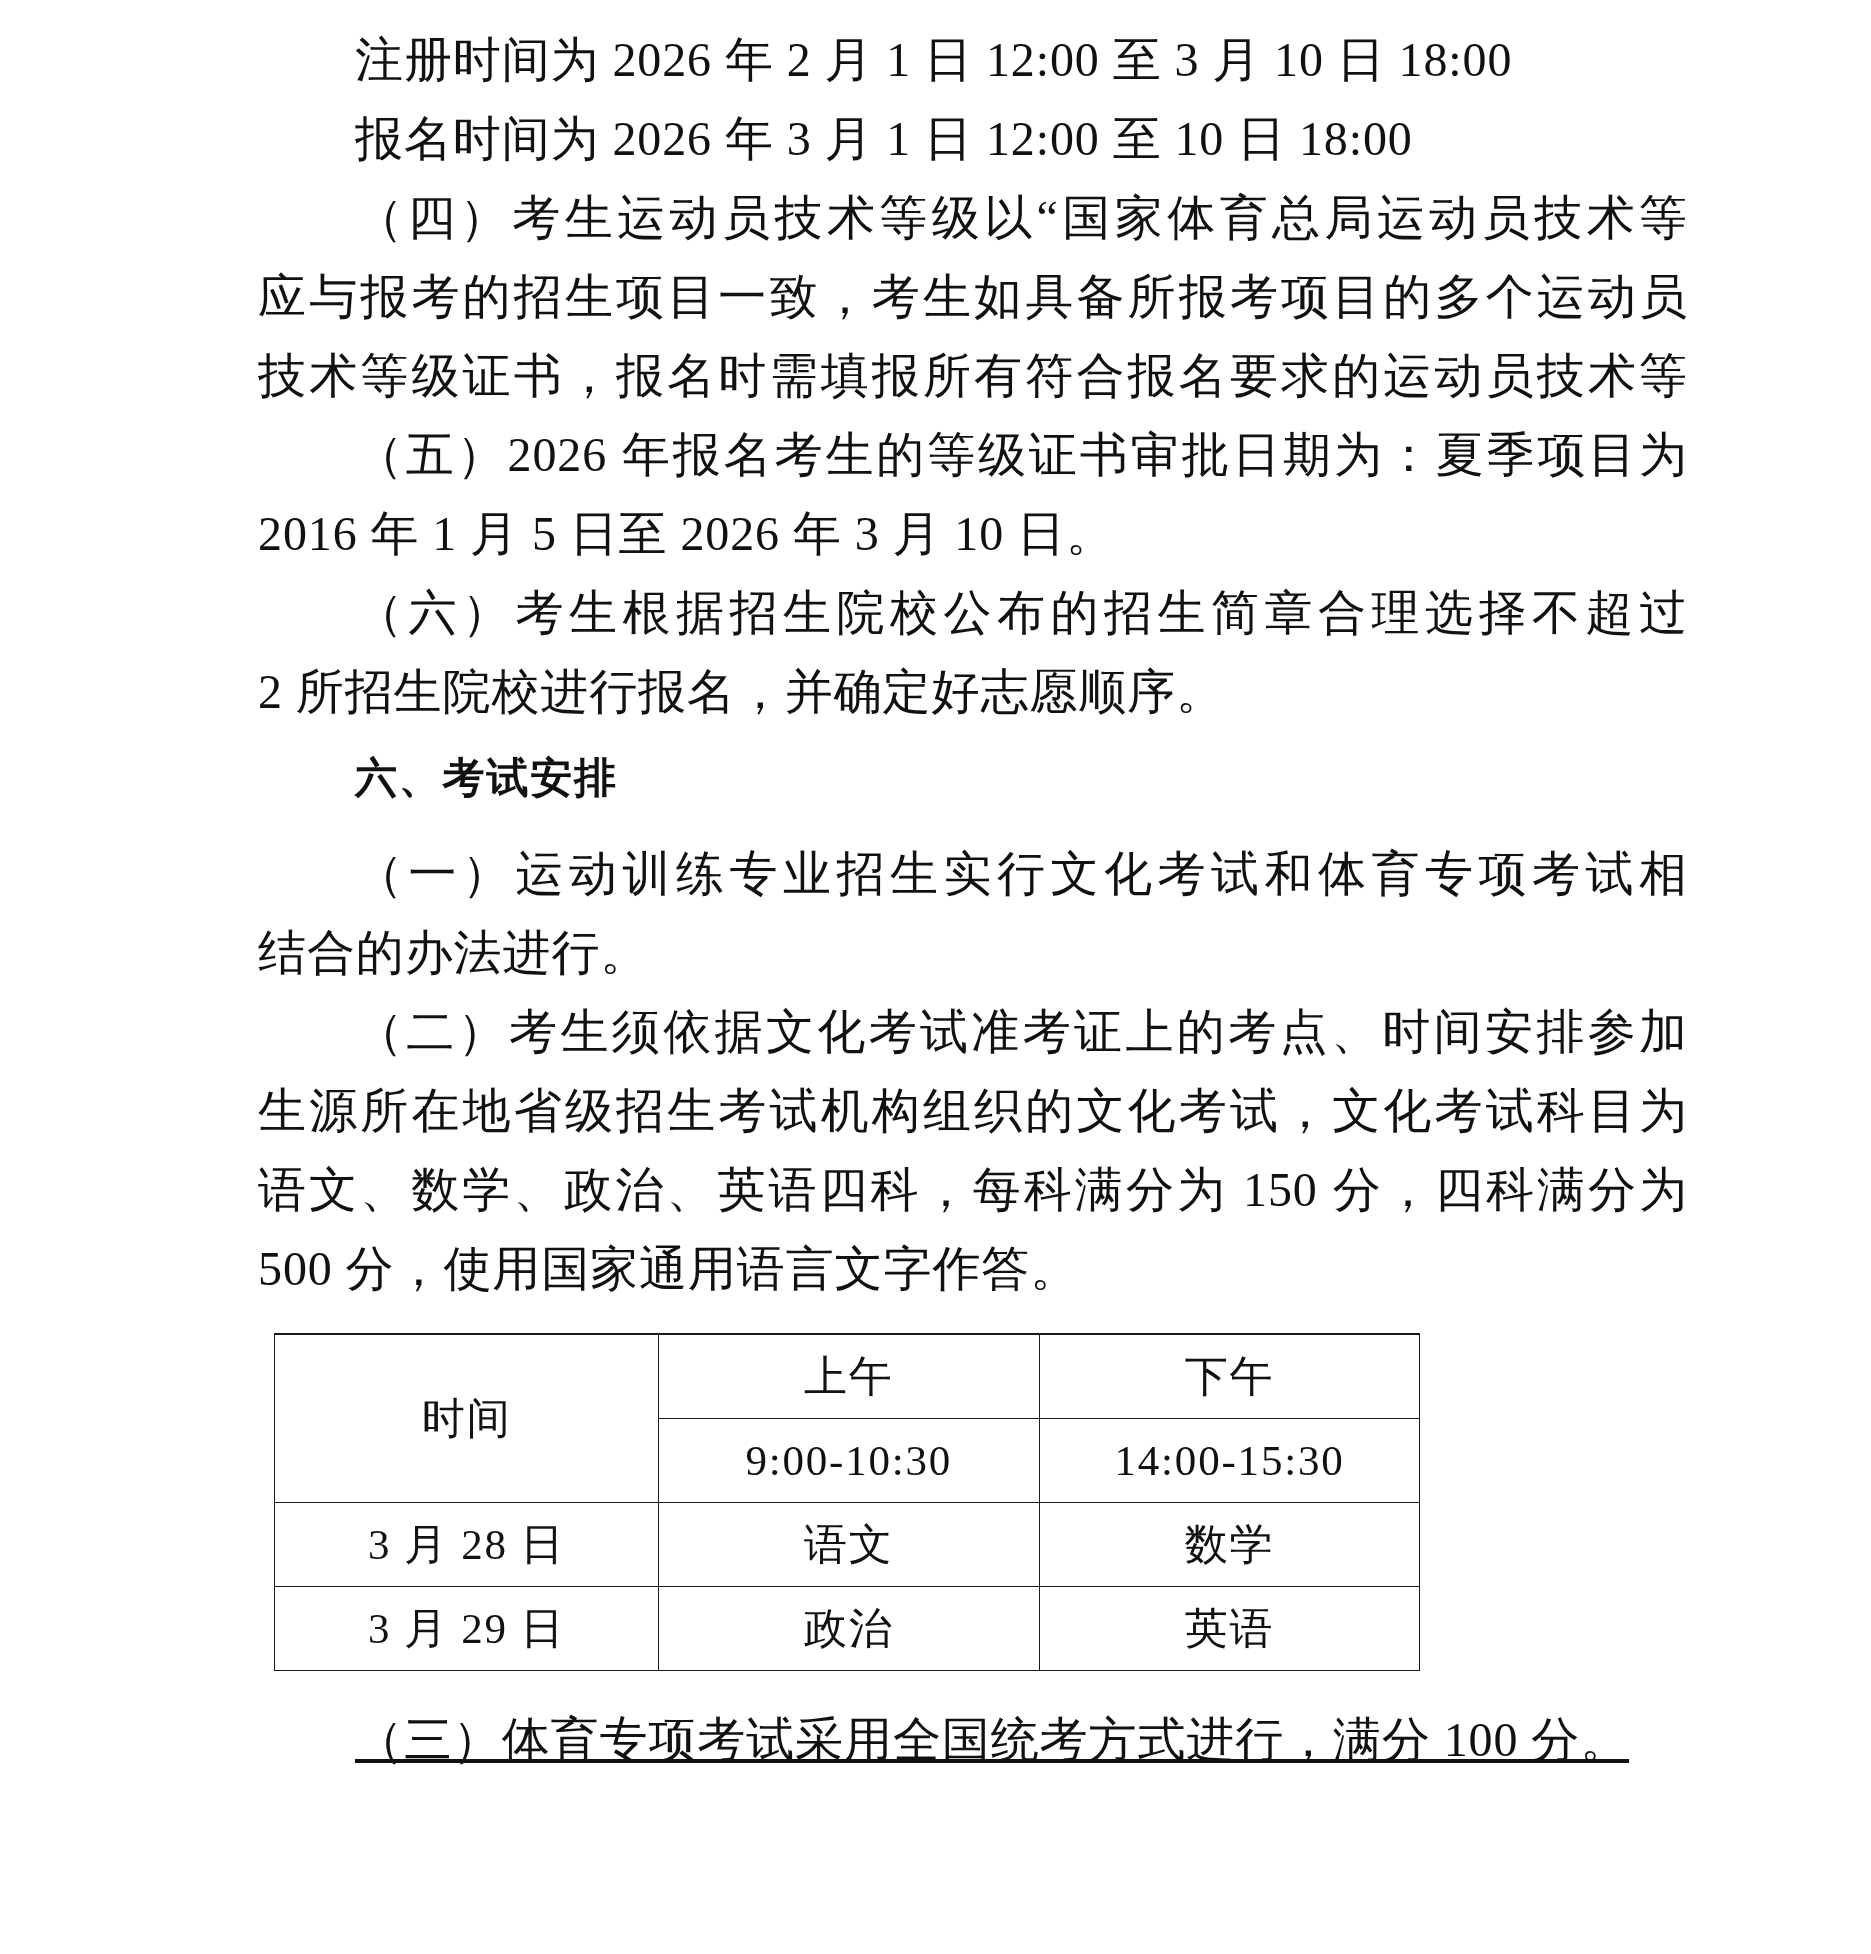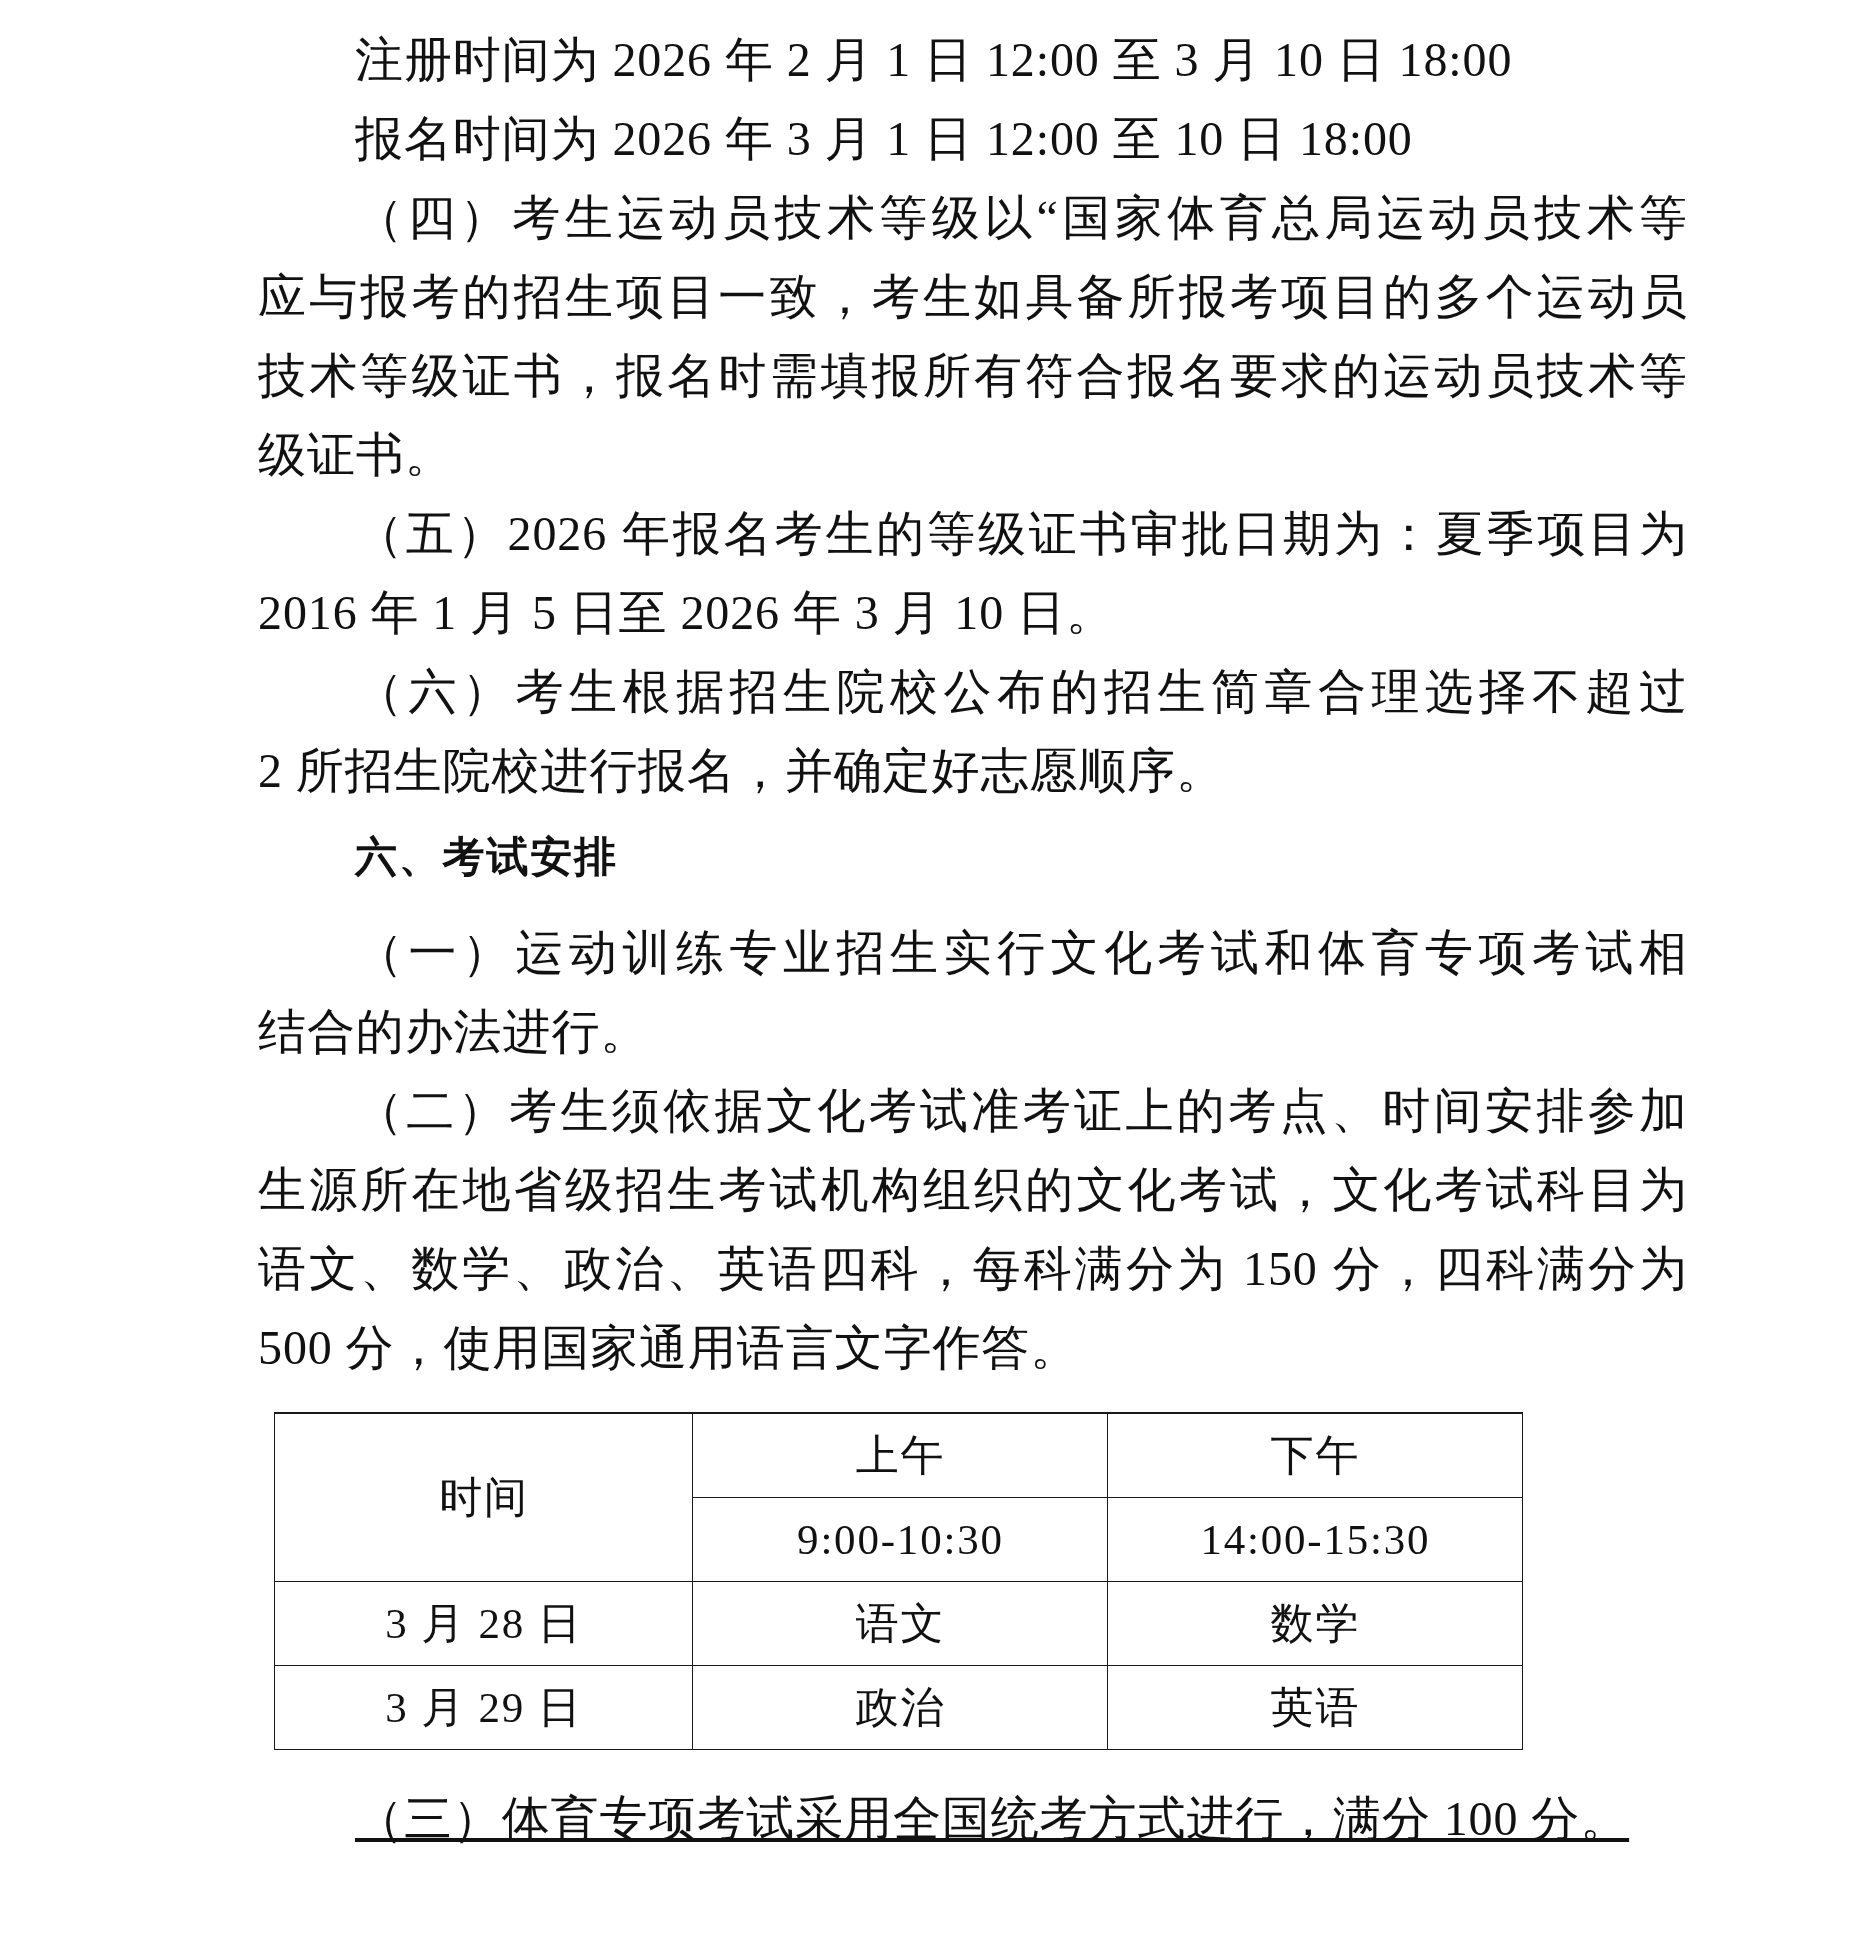--- a/index.html
+++ b/index.html
@@ -30,21 +30,21 @@
     font-family:Liberation Sans, sans-serif;
     font-weight:700;
     font-size:42px;
     letter-spacing:1.8px;
     margin-top:7.3px;
     margin-bottom:16.4px;
   }
   table.schedule {
     border-collapse:collapse;
     table-layout:fixed;
-    width:1249px;
+    width:1146px;
     margin:25.6px 0 0 16.4px;
     border-top:2.7px solid #1a1a1a;
     border-left:1.8px solid #1a1a1a;
     border-right:1.8px solid #1a1a1a;
   }
   table.schedule td {
     border:1.8px solid #1a1a1a;
     height:83px;
     text-align:center;
     vertical-align:middle;
@@ -67,21 +67,20 @@
 </head>
 <body>
 
 <div class="page">
 
   <div class="line indent">注册时间为 2026 年 2 月 1 日 12:00 至 3 月 10 日 18:00</div>
   <div class="line indent">报名时间为 2026 年 3 月 1 日 12:00 至 10 日 18:00</div>
   <div class="line indent fill">（四）考生运动员技术等级以“国家体育总局运动员技术等</div>
   <div class="line fill">应与报考的招生项目一致，考生如具备所报考项目的多个运动员</div>
   <div class="line fill">技术等级证书，报名时需填报所有符合报名要求的运动员技术等</div>
-  <div class="line">级证书。</div>
   <div class="line indent fill">（五）2026 年报名考生的等级证书审批日期为：夏季项目为</div>
   <div class="line">2016 年 1 月 5 日至 2026 年 3 月 10 日。</div>
   <div class="line indent fill">（六）考生根据招生院校公布的招生简章合理选择不超过</div>
   <div class="line">2 所招生院校进行报名，并确定好志愿顺序。</div>
   <div class="line indent heading">六、考试安排</div>
   <div class="line indent fill">（一）运动训练专业招生实行文化考试和体育专项考试相</div>
   <div class="line">结合的办法进行。</div>
   <div class="line indent fill">（二）考生须依据文化考试准考证上的考点、时间安排参加</div>
   <div class="line fill">生源所在地省级招生考试机构组织的文化考试，文化考试科目为</div>
   <div class="line fill">语文、数学、政治、英语四科，每科满分为 150 分，四科满分为</div>

